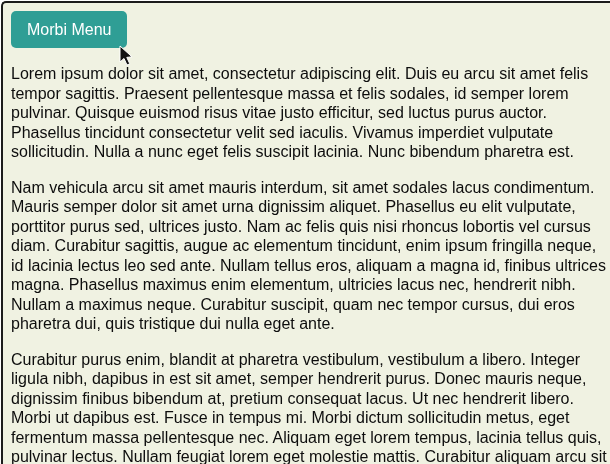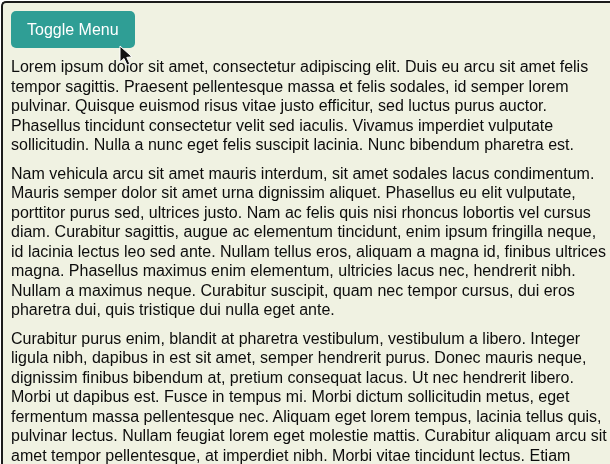--- a/index.html
+++ b/index.html
@@ -33,21 +33,21 @@
     border: none;
     border-radius: 5px;
     padding: 9px 16px;
     font-family: "Liberation Sans", "DejaVu Sans", sans-serif;
     font-size: 16px;
     line-height: 19px;
     cursor: pointer;
   }
 
   .content p {
-    margin-top: 9px;
+    margin-top: 16px;
     font-size: 16px;
     line-height: 19.5px;
     color: #0d0d0d;
     white-space: pre-line;
     width: 596px;
   }
 
   .mouse-cursor {
     position: absolute;
     left: 119px;
@@ -57,21 +57,21 @@
     pointer-events: none;
     z-index: 10;
   }
 </style>
 </head>
 <body>
 
 <div class="viewport">
   <div class="page" style="background: rgb(240, 242, 226);">
 
-    <button class="toggle-btn" style="background: rgb(47, 158, 149); color: rgb(255, 255, 255);">Toggle Menu</button>
+    <button class="toggle-btn" style="background: rgb(47, 158, 149); color: rgb(255, 255, 255);">Morbi Menu</button>
 
     <div class="content">
       <p>Lorem ipsum dolor sit amet, consectetur adipiscing elit. Duis eu arcu sit amet felis
 tempor sagittis. Praesent pellentesque massa et felis sodales, id semper lorem
 pulvinar. Quisque euismod risus vitae justo efficitur, sed luctus purus auctor.
 Phasellus tincidunt consectetur velit sed iaculis. Vivamus imperdiet vulputate
 sollicitudin. Nulla a nunc eget felis suscipit lacinia. Nunc bibendum pharetra est.</p>
       <p>Nam vehicula arcu sit amet mauris interdum, sit amet sodales lacus condimentum.
 Mauris semper dolor sit amet urna dignissim aliquet. Phasellus eu elit vulputate,
 porttitor purus sed, ultrices justo. Nam ac felis quis nisi rhoncus lobortis vel cursus

